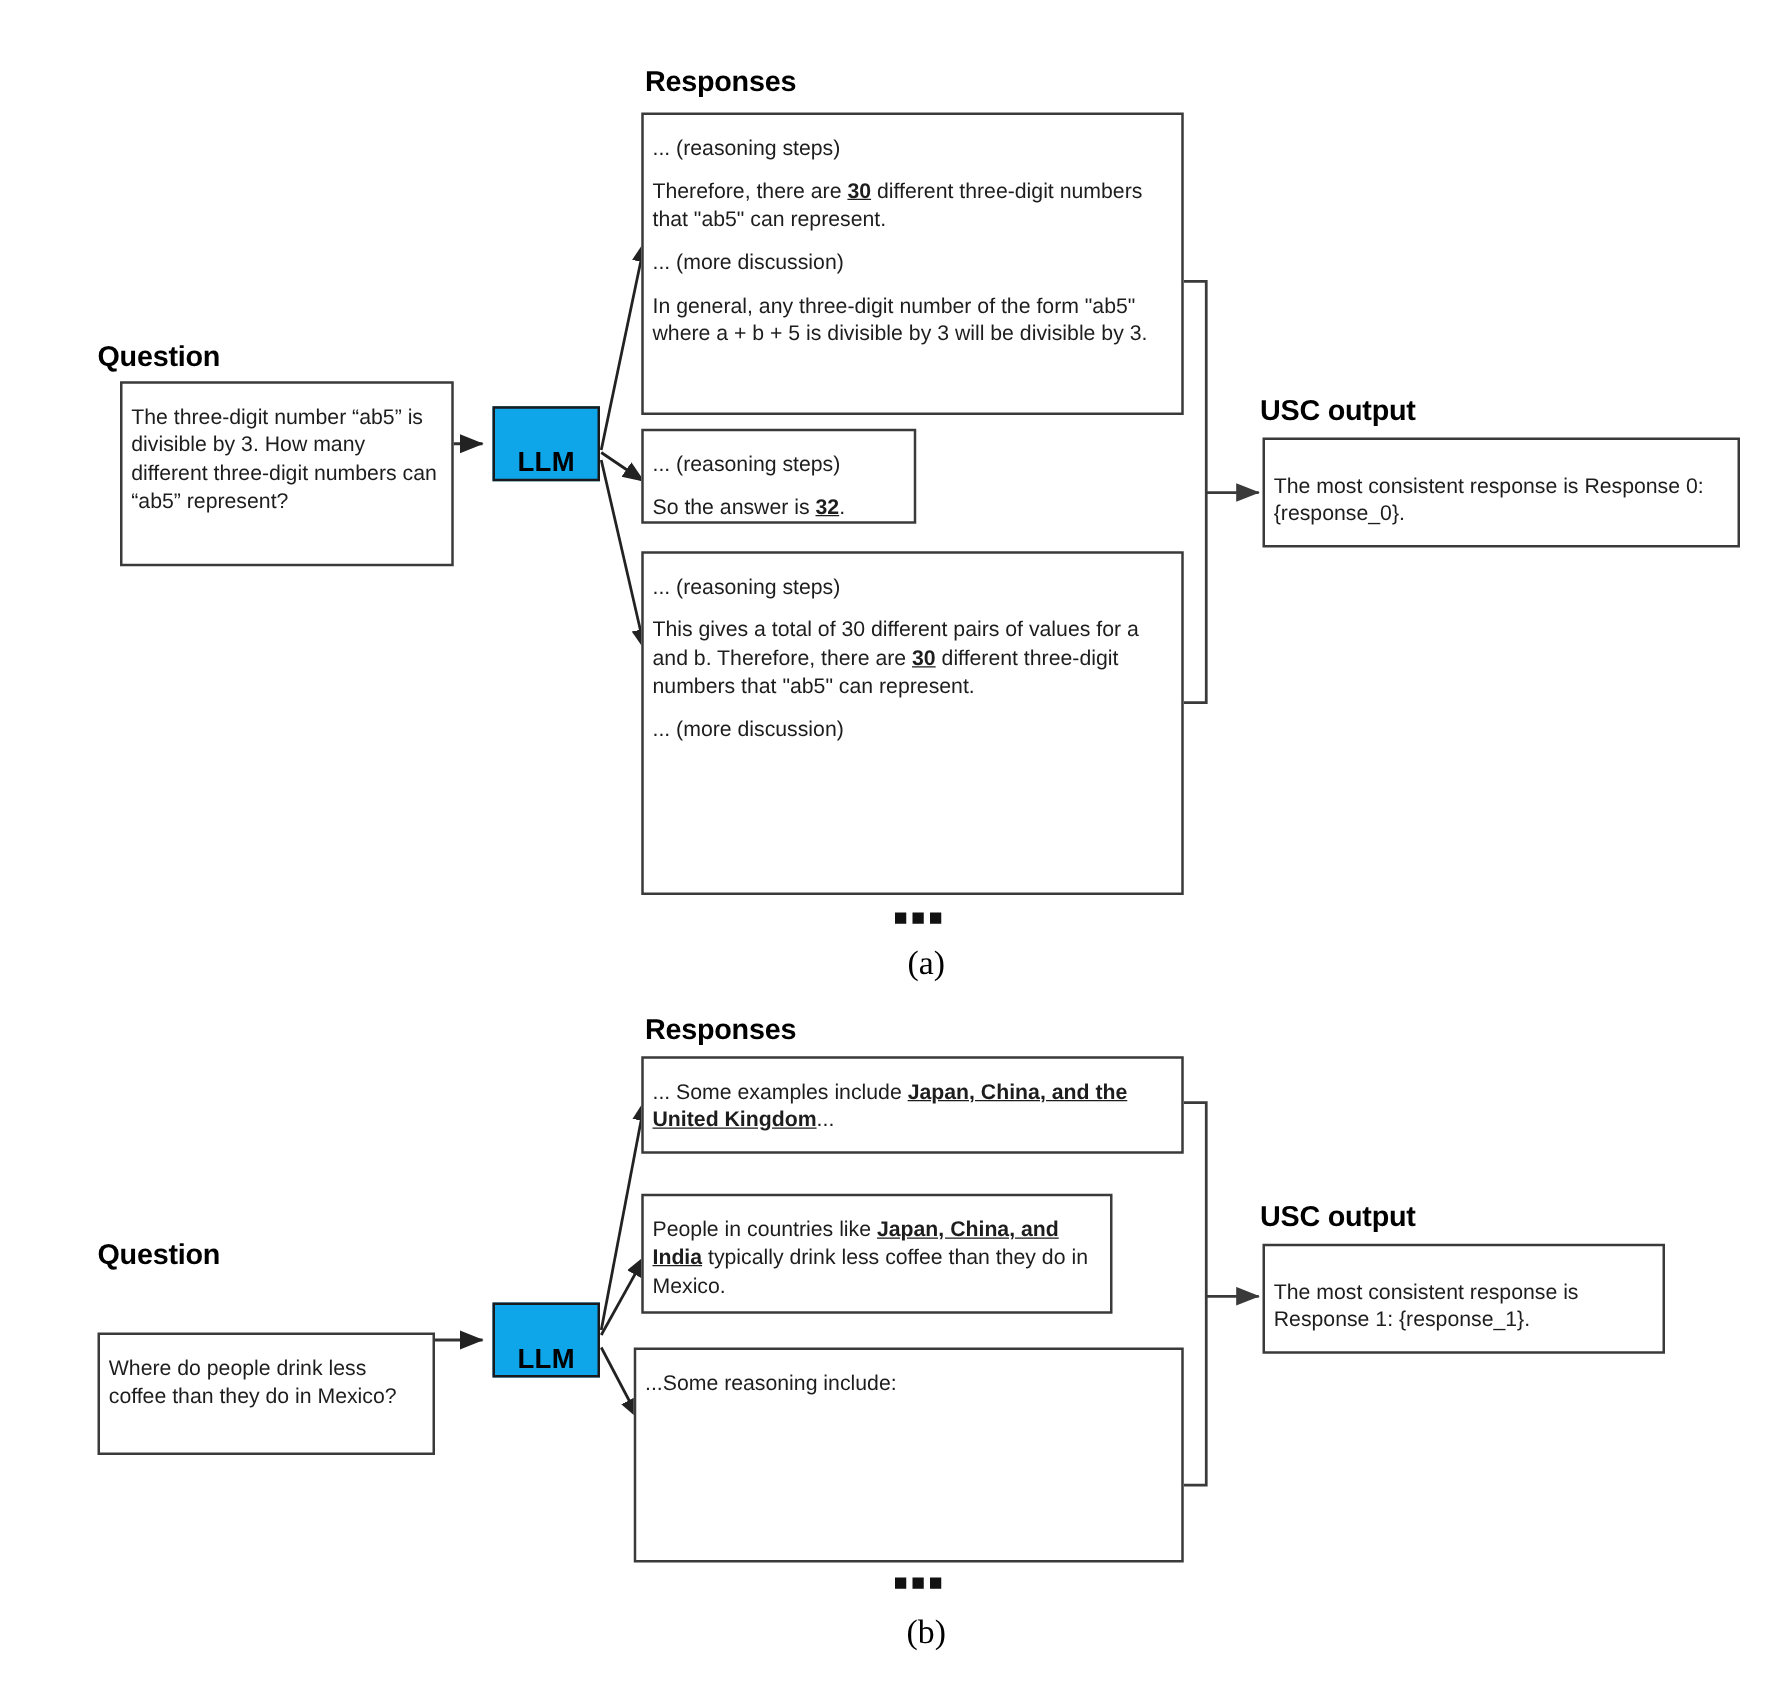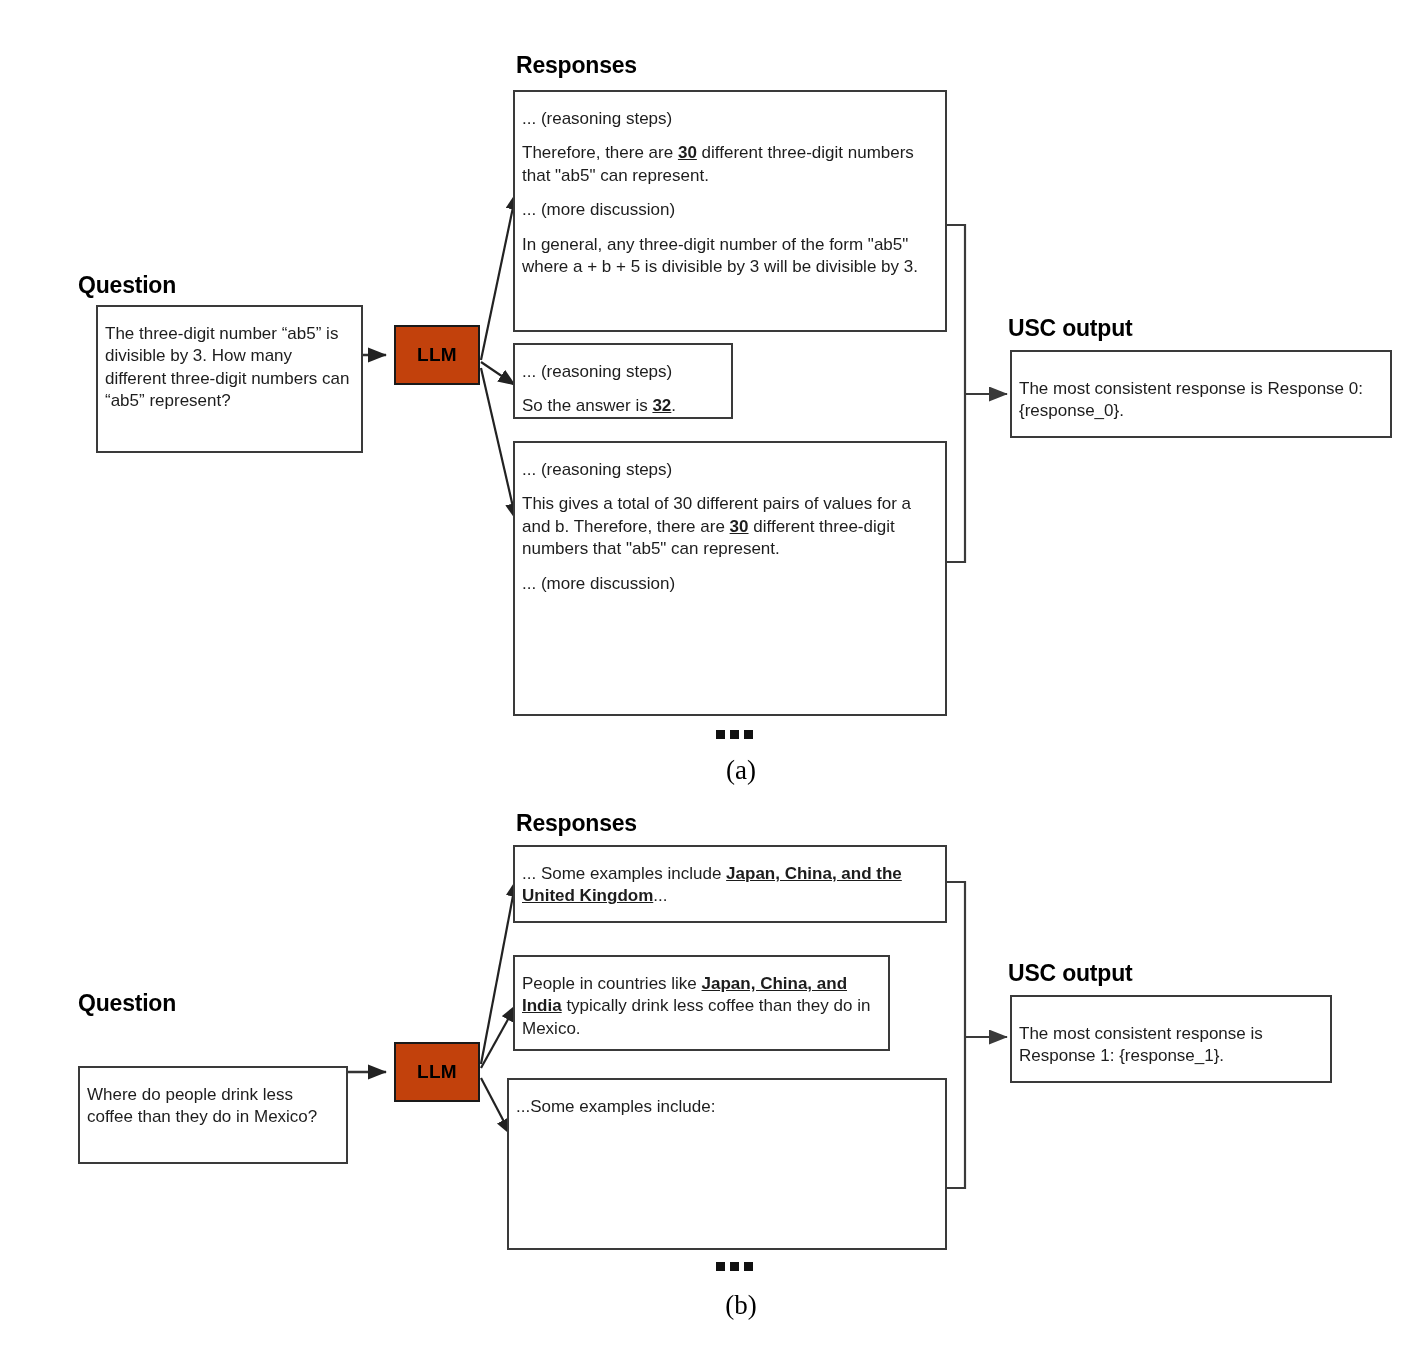--- a/index.html
+++ b/index.html
@@ -43,26 +43,26 @@
   .box p {
     margin: 0 0 12px 0;
   }
   .box p:last-child { margin-bottom: 0; }
   .box b { font-weight: bold; text-decoration: underline; }
 
   
   .llm {
     box-sizing: border-box;
     border: 2px solid #1a1a1a;
-    background: #c2410c;
+    background: #0ea5e9;
     display: flex;
-    align-items: center;
+    align-items: flex-end;
     justify-content: center;
     font-weight: bold;
-    font-size: 19px;
+    font-size: 22px;
     letter-spacing: 0.3px;
     color: #000;
   }
 
   
   .dots {
     display: flex;
     gap: 5px;
     align-items: center;
   }
@@ -209,21 +209,21 @@
 
   <div class="abs box" style="left:513px; top:845px; width:434px; height:78px;">
       <p>... Some examples include <b>Japan, China, and the United Kingdom</b>...</p>
     </div>
 
   <div class="abs box" style="left:513px; top:955px; width:377px; height:96px;">
       <p>People in countries like <b>Japan, China, and India</b> typically drink less coffee than they do in Mexico.</p>
     </div>
 
   <div class="abs box" style="left:507px; top:1078px; width:440px; height:172px;">
-      <p>...Some examples include:</p>
+      <p>...Some reasoning include:</p>
     </div>
 
   <div class="abs dots" style="left:716px; top:1262px;">
     <span></span>
     <span></span>
     <span></span>
   </div>
 
   <div class="abs box" style="left:1010px; top:995px; width:322px; height:88px; display:flex; align-items:center;">
     <p>The most consistent response is Response 1: {response_1}.</p>

